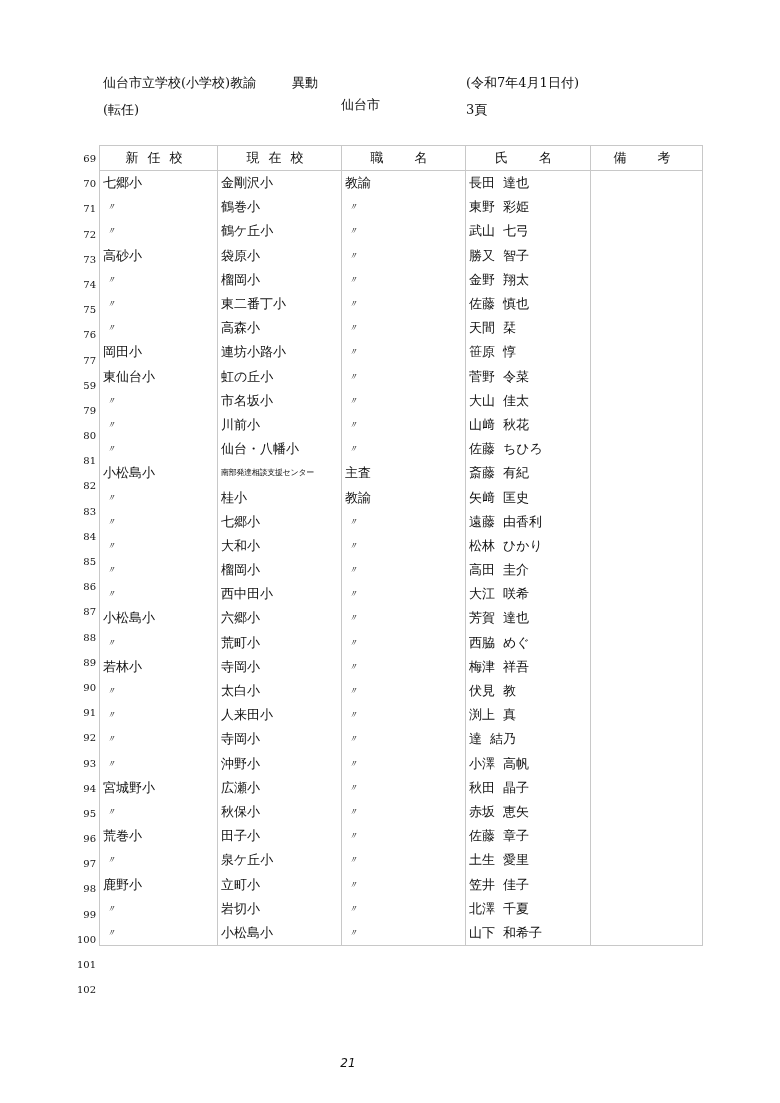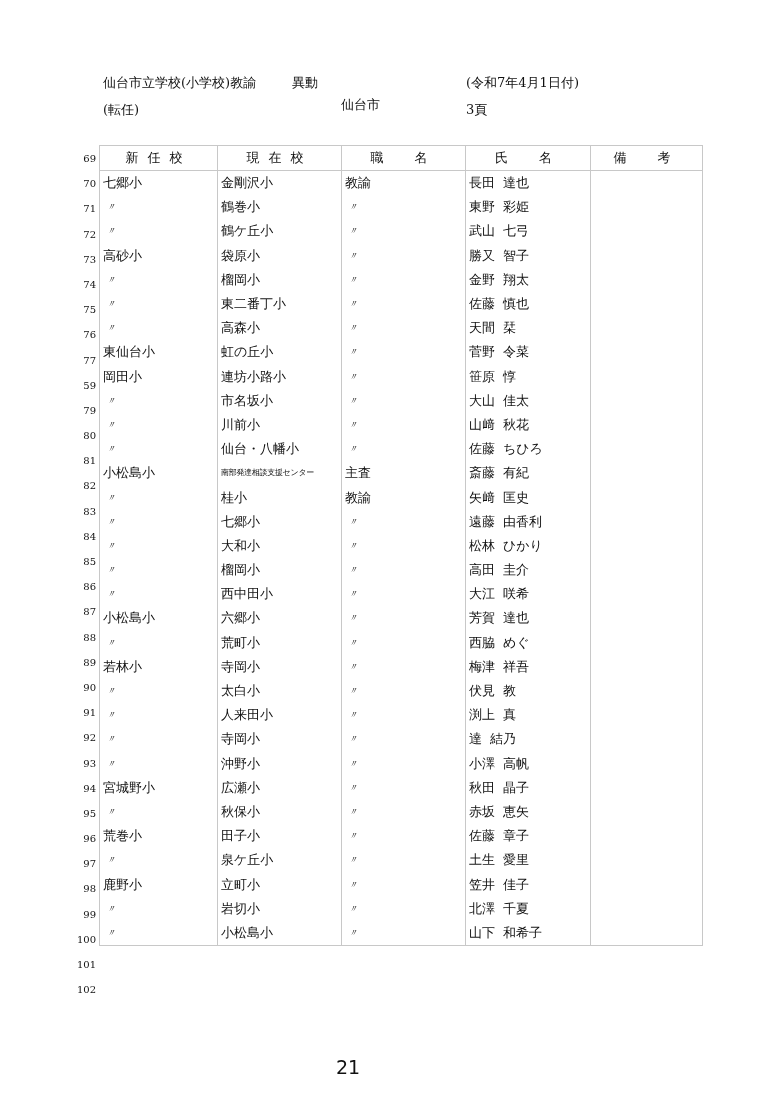--- a/index.html
+++ b/index.html
@@ -19,21 +19,21 @@
   th { height:24px; text-align:center; letter-spacing:9px; padding:0; }
   td { border-top:none; border-bottom:none; }
   tr:last-child td { border-bottom:1px solid #c8c8c8; }
   .rownum-col { position:absolute; left:60px; top:146px; width:36px; }
   .rn { height:25.2px; line-height:25.2px; text-align:right; font-size:10px; }
   .ditto { font-style:italic; font-size:10px; padding-left:3px; color:#333; }
   .small { font-size:8px; letter-spacing:-0.3px;text-align:center; }
   td span { display:inline-block; line-height:24px; }
   .name-sep { display:inline-block; width:8px; }
   #pageno { position:absolute; left:0; width:696px; top:1056px; text-align:center;
-            font-family:"DejaVu Sans","Liberation Sans",sans-serif; font-size:19px; }
+            font-family:"DejaVu Sans","Liberation Sans",sans-serif; font-size:12px;font-style:italic; }
 </style>
 </head>
 <body>
 
 <div class="hdr" id="t1">仙台市立学校(小学校)教諭</div>
 <div class="hdr" id="t1b">異動</div>
 <div class="hdr" id="t2">(令和7年4月1日付)</div>
 <div class="hdr" id="t3">(転任)</div>
 <div class="hdr" id="t4">仙台市</div>
 <div class="hdr" id="t5">3頁</div>
@@ -136,31 +136,31 @@
         <td><span></span></td>
       </tr>
       <tr>
         <td><span class="ditto">〃</span></td>
         <td><span>高森小</span></td>
         <td><span class="ditto">〃</span></td>
         <td><span>天間</span><span class="name-sep"></span><span>栞</span></td>
         <td><span></span></td>
       </tr>
       <tr>
+        <td><span>岡田小</span></td>
+        <td><span>連坊小路小</span></td>
+        <td><span class="ditto">〃</span></td>
+        <td><span>笹原</span><span class="name-sep"></span><span>惇</span></td>
+        <td><span></span></td>
+      </tr>
+      <tr>
         <td><span>東仙台小</span></td>
         <td><span>虹の丘小</span></td>
         <td><span class="ditto">〃</span></td>
         <td><span>菅野</span><span class="name-sep"></span><span>令菜</span></td>
-        <td><span></span></td>
-      </tr>
-      <tr>
-        <td><span>岡田小</span></td>
-        <td><span>連坊小路小</span></td>
-        <td><span class="ditto">〃</span></td>
-        <td><span>笹原</span><span class="name-sep"></span><span>惇</span></td>
         <td><span></span></td>
       </tr>
       <tr>
         <td><span class="ditto">〃</span></td>
         <td><span>市名坂小</span></td>
         <td><span class="ditto">〃</span></td>
         <td><span>大山</span><span class="name-sep"></span><span>佳太</span></td>
         <td><span></span></td>
       </tr>
       <tr>

